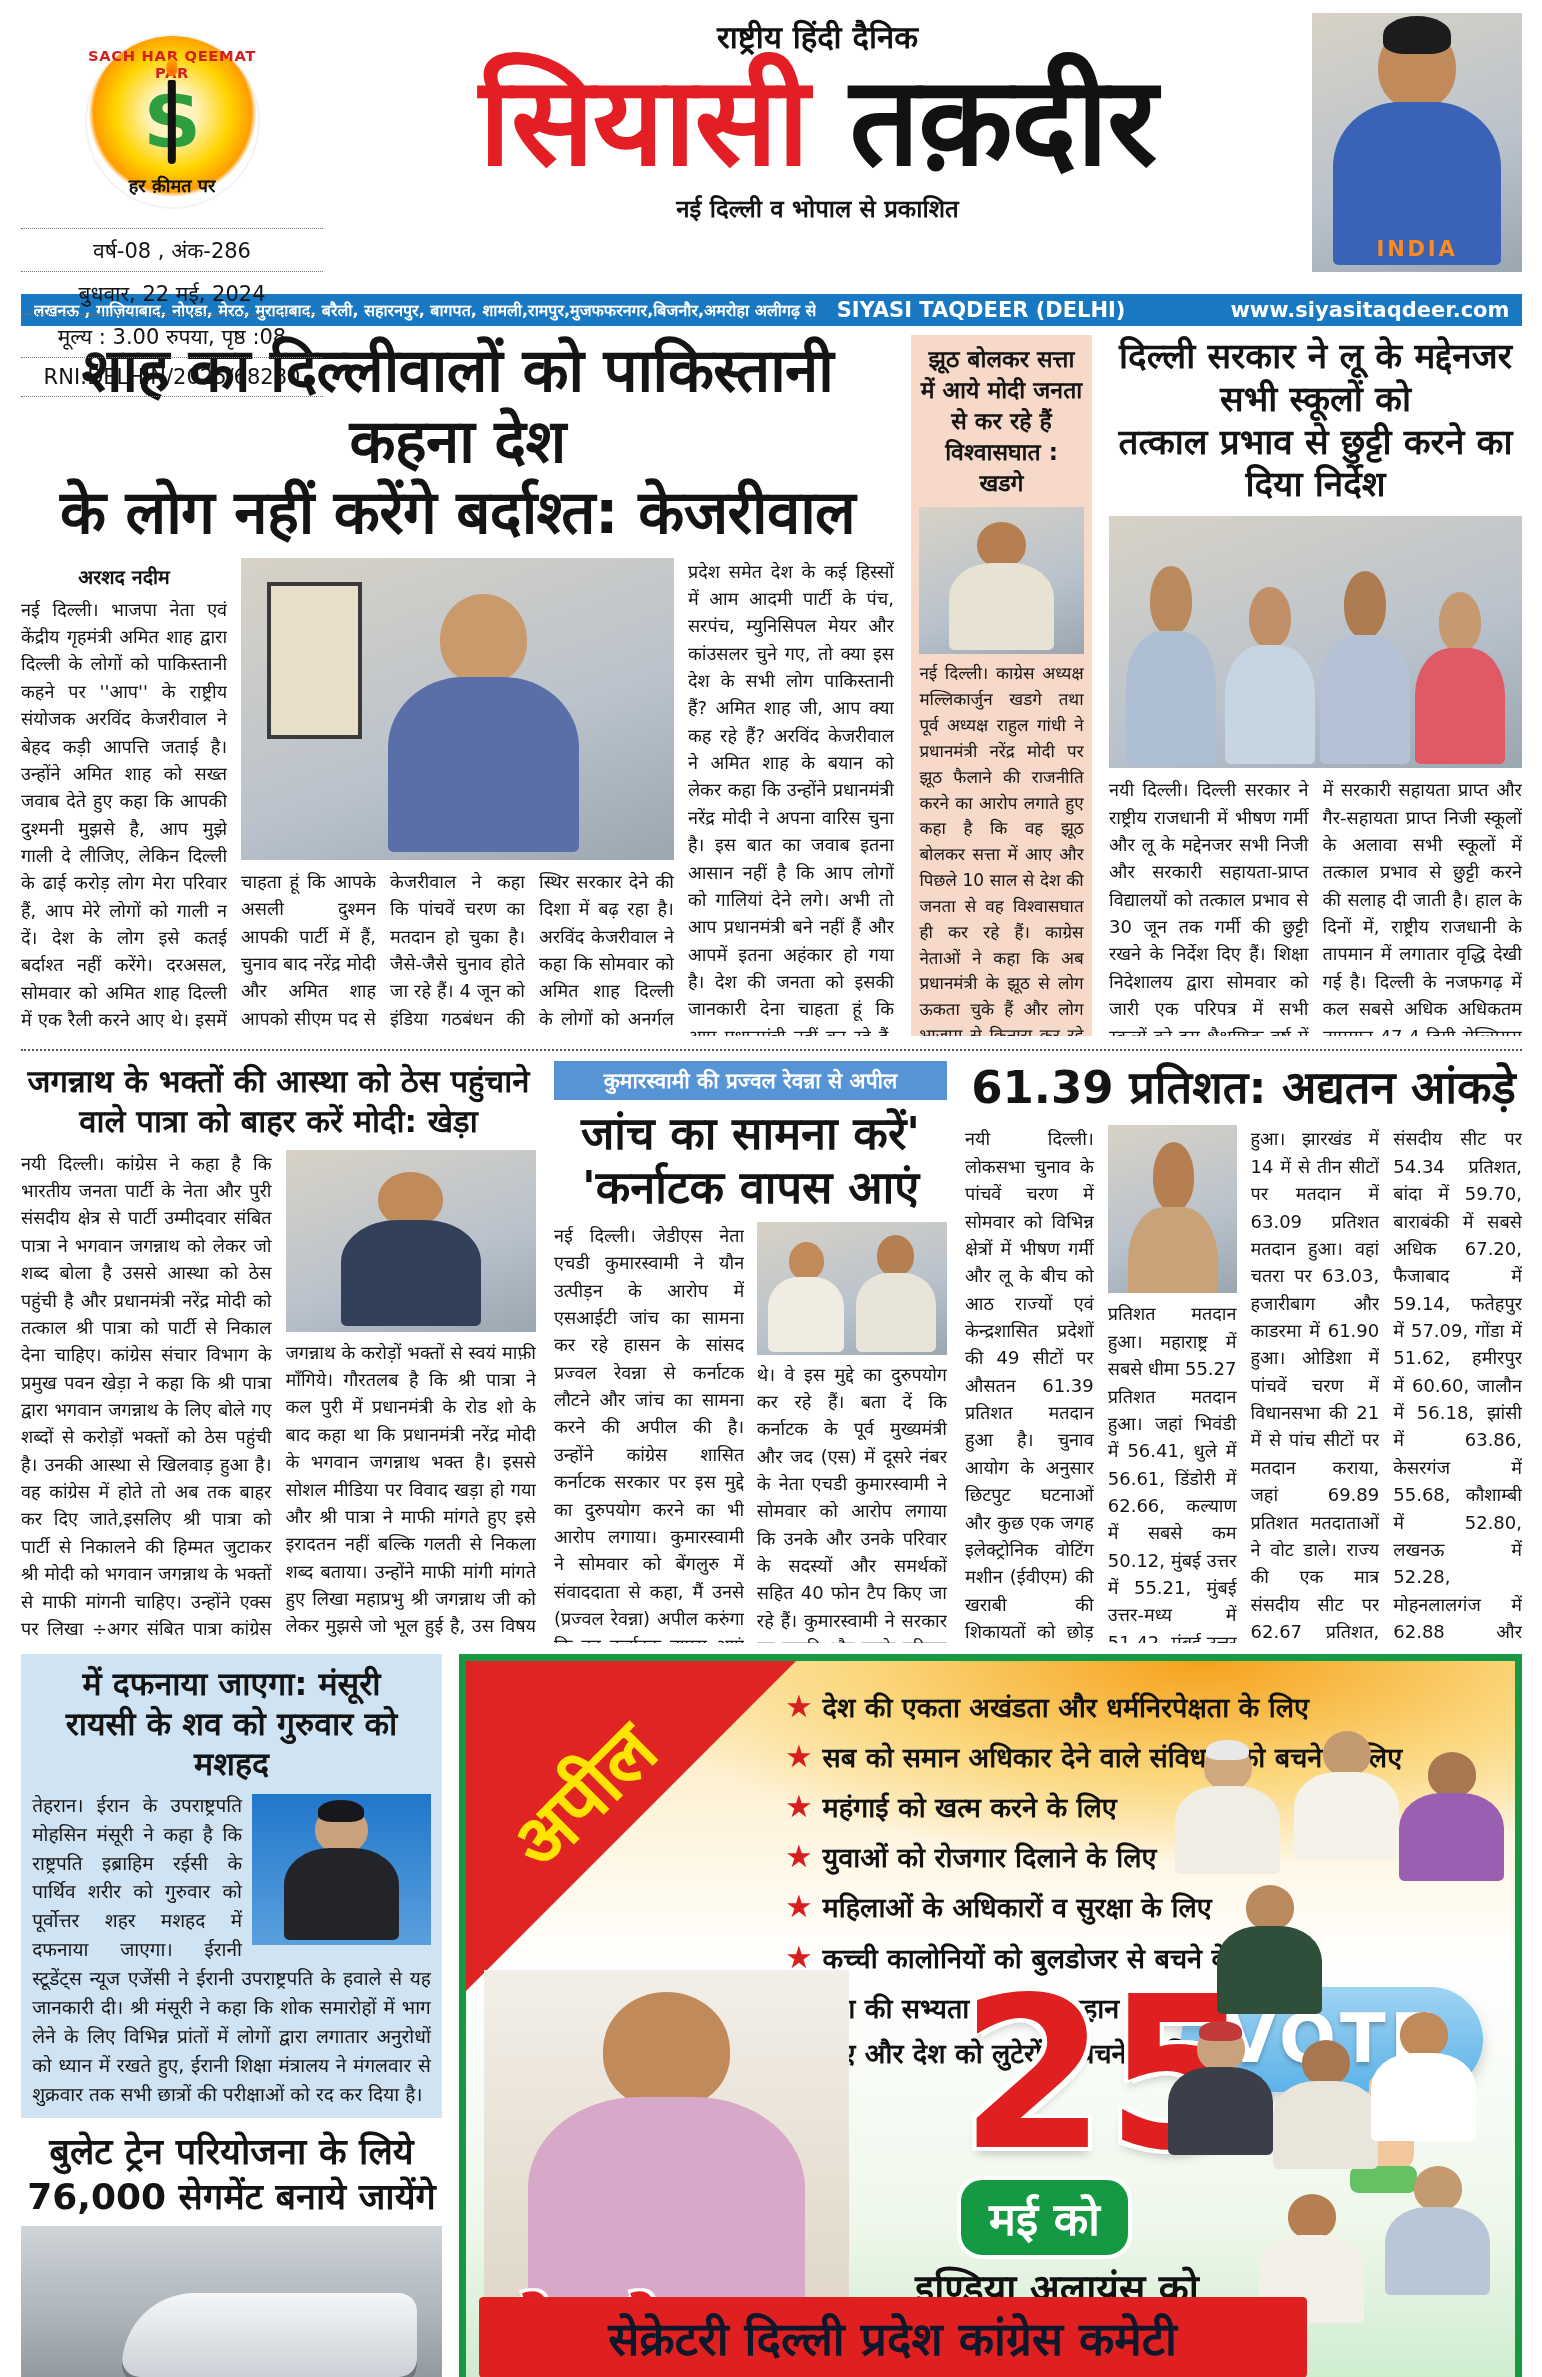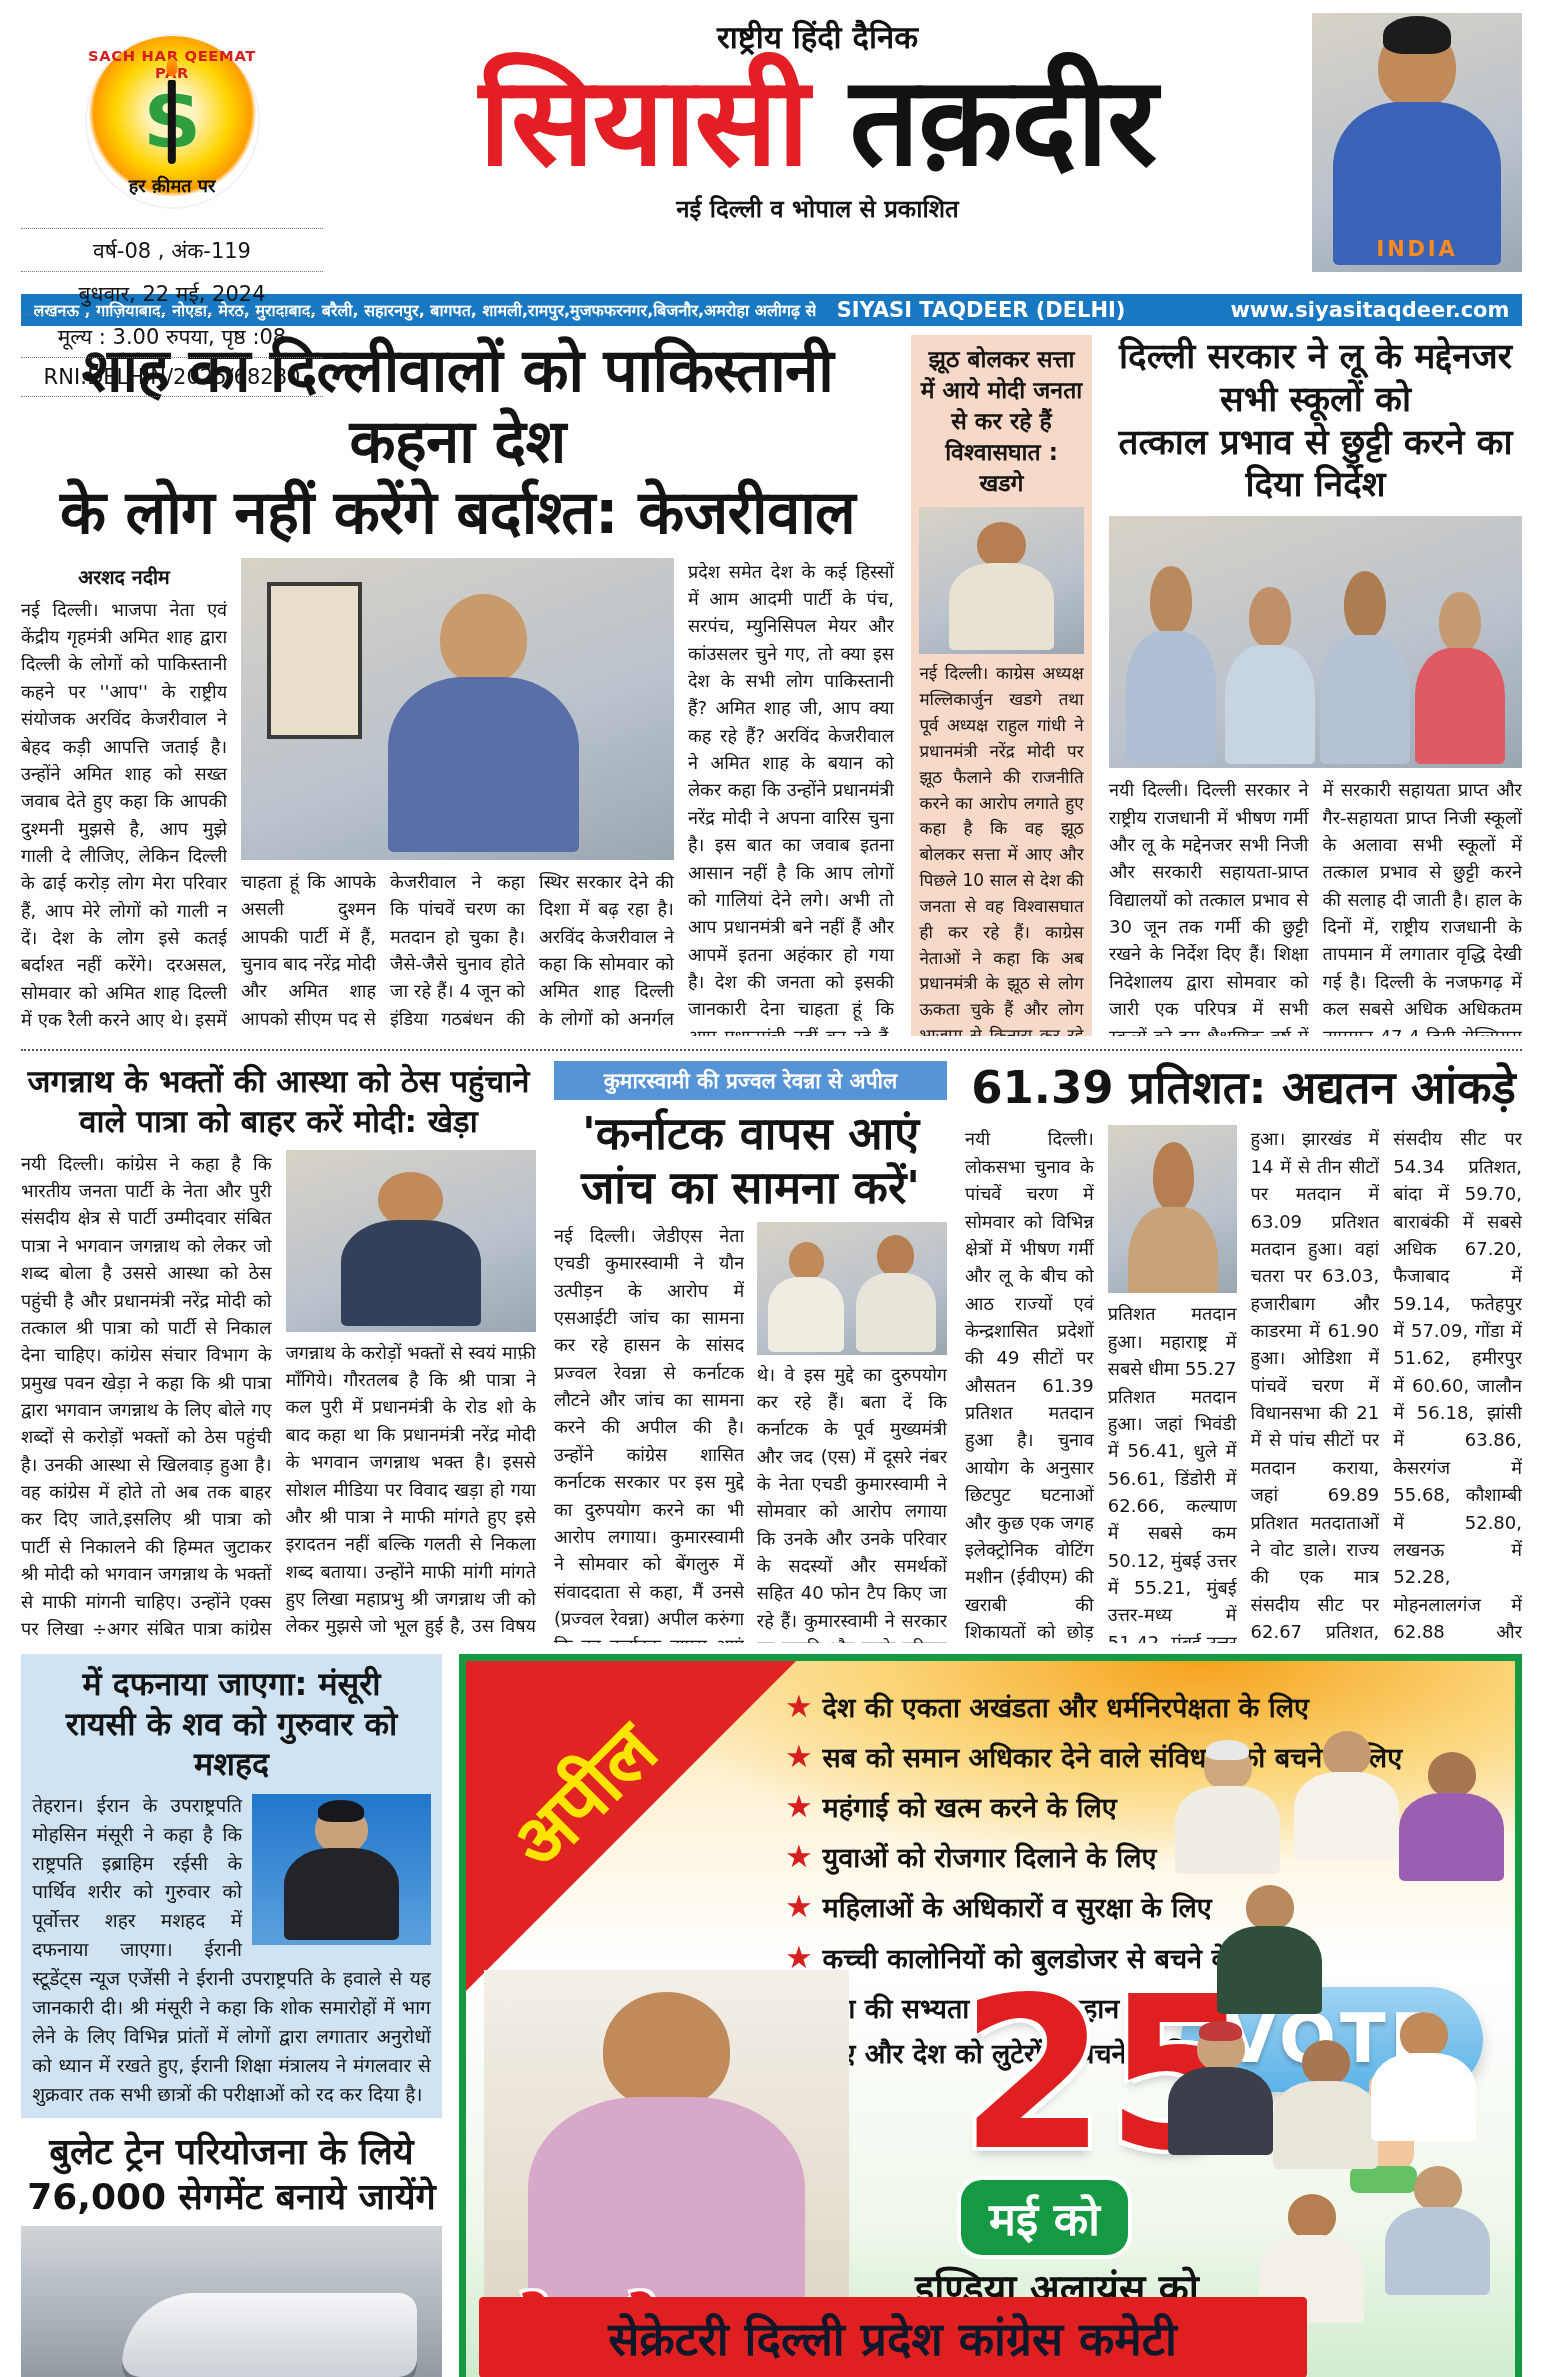--- a/index.html
+++ b/index.html
@@ -143,21 +143,21 @@
   <header class="masthead">
     <div class="logo-block">
       <div class="logo-circle">
         <div class="logo-arc-top">SACH HAR QEEMAT PAR</div>
         <div class="logo-flame"></div>
         <div class="logo-dollar">$</div>
         <div class="logo-nib"></div>
         <div class="logo-arc-bottom">हर क़ीमत पर</div>
       </div>
       <div class="issue-info">
-        <div class="row">वर्ष-08 , अंक-119</div>
+        <div class="row">वर्ष-08 , अंक-286</div>
         <div class="row">बुधवार, 22 मई, 2024</div>
         <div class="row">मूल्य : 3.00 रुपया, पृष्ठ :08</div>
         <div class="row">RNI:DELHIN/2025/68280</div>
       </div>
     </div>
     <div class="title-block">
       <div class="tagline">राष्ट्रीय हिंदी दैनिक</div>
       <div class="main-title">
         <span class="t-red">सियासी</span>
         <span class="t-black">तक़दीर</span>
@@ -272,22 +272,22 @@
             </div>
           </div>
           <div class="bodytext">जगन्नाथ के करोड़ों भक्तों से स्वयं माफ़ी मॉंगिये। गौरतलब है कि श्री पात्रा ने कल पुरी में प्रधानमंत्री के रोड शो के बाद कहा था कि प्रधानमंत्री नरेंद्र मोदी के भगवान जगन्नाथ भक्त है। इससे सोशल मीडिया पर विवाद खड़ा हो गया और श्री पात्रा ने माफी मांगते हुए इसे इरादतन नहीं बल्कि गलती से निकला शब्द बताया। उन्होंने माफी मांगी मांगते हुए लिखा महाप्रभु श्री जगन्नाथ जी को लेकर मुझसे जो भूल हुई है, उस विषय को लेकर मेरा अंतर्मन अत्यंत पीड़ित है। मैं महाप्रभु श्री जगन्नाथ जी के चरणों में शीश झुकाकर क्षमा याचना करता हूँ। अपने इस भूल सुधार और पश्चाताप के लिए अगले 3 दिन मैं उपवास पर रहूँगा।</div>
         </div>
       </div>
     </article>
 
     <article class="kswamy-story">
       <div class="kicker">कुमारस्वामी की प्रज्वल रेवन्ना से अपील</div>
       <h3 class="quote-headline">
+        <div>जांच का सामना करें'</div>
         <div>'कर्नाटक वापस आएं</div>
-        <div>जांच का सामना करें'</div>
       </h3>
       <div class="kswamy-cols">
         <div class="col bodytext">नई दिल्ली। जेडीएस नेता एचडी कुमारस्वामी ने यौन उत्पीड़न के आरोप में एसआईटी जांच का सामना कर रहे हासन के सांसद प्रज्वल रेवन्ना से कर्नाटक लौटने और जांच का सामना करने की अपील की है। उन्होंने कांग्रेस शासित कर्नाटक सरकार पर इस मुद्दे का दुरुपयोग करने का भी आरोप लगाया। कुमारस्वामी ने सोमवार को बेंगलुरु में संवाददाता से कहा, मैं उनसे (प्रज्वल रेवन्ना) अपील करुंगा कि वह कर्नाटक वापस आएं और इस जांच का सामना करें। अगर आपने कुछ नहीं किया है तो आप क्यों डर रहे हैं, आप क्यों भाग गए? आपको इस स्थिति का सामना करना होगा। जेडी(एस) नेता ने कहा, राहुल गांधी के पास दस्तावेज़ का छोटा सा टुकड़ा कहां है? उनकी सरकार यहां चल रही है। यहां तक कि प्रियंका गांधी भी, उन्होंने भी एक सार्वजनिक बैठक में 2000, 3000 से अधिक घटनाएं का आरोप लगाया। यह उनका आरोप है। वे एनडीए की ताकत को नष्ट करना चाहते</div>
         <div class="col">
           <div class="photo photo-pressconf">
             <div class="fig" style="--skin:#c08a5a; --cloth:#f0ece2; left:6%; bottom:0; width:40%; height:85%;">
                 <div class="fig-head"></div>
                 <div class="fig-body"></div>
               </div>
             <div class="fig" style="--skin:#b57f52; --cloth:#e8e4da; left:52%; bottom:0; width:42%; height:90%;">

